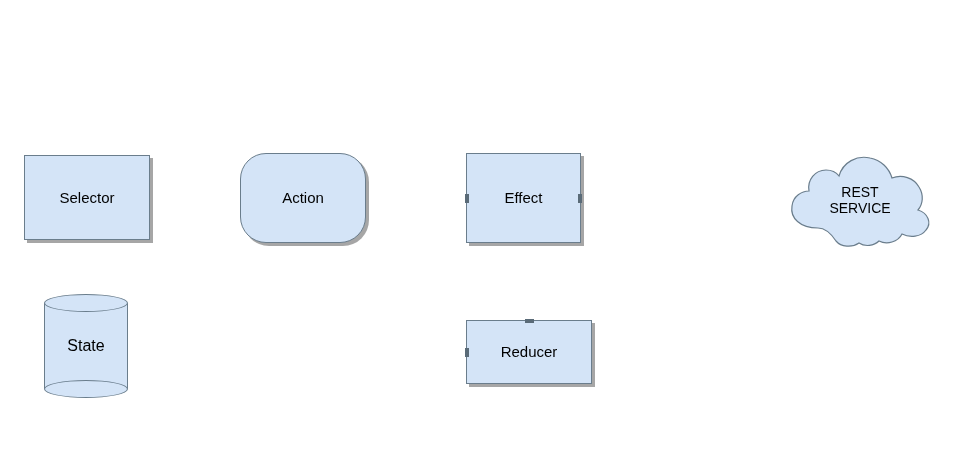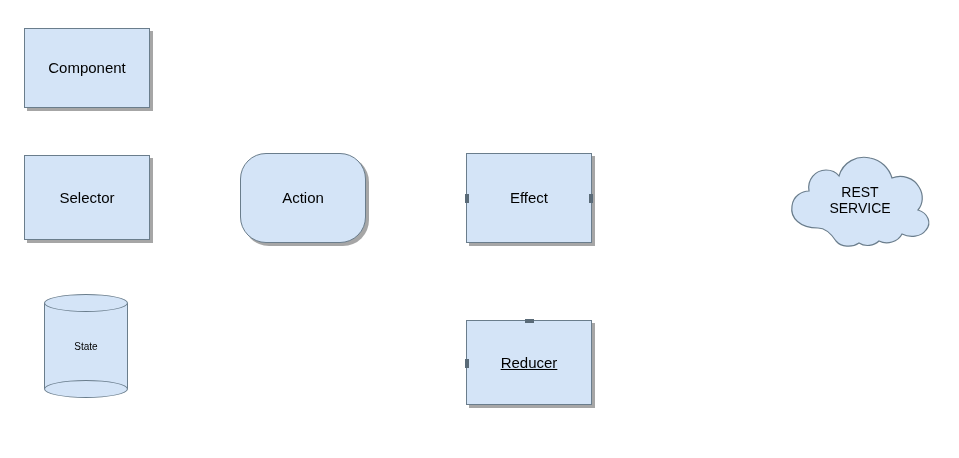--- a/index.html
+++ b/index.html
@@ -85,21 +85,21 @@
   }
   .cylinder .cyl-label {
     position: absolute;
     left: 0;
     top: 0;
     width: 100%;
     height: 100%;
     display: flex;
     align-items: center;
     justify-content: center;
-    font-size: 10px;
+    font-size: 16px;
     color: #000;
     z-index: 2;
   }
 
   
   .cloud {
     position: absolute;
   }
   .cloud svg { display: block; }
   .cloud .cloud-label {
@@ -127,39 +127,36 @@
   }
   .nub.left  { left: -2px; top: 50%; margin-top: -4px; }
   .nub.right { right: -2px; top: 50%; margin-top: -4px; }
   .nub.top   { top: -2px; left: 50%; margin-left: -4px; width: 9px; height: 4px; }
 </style>
 </head>
 <body>
 
 <div id="canvas">
 
-  <div class="node" style="left:24px; top:28px; width:126px; height:80px;">
-    <span class="label">Component</span>
-  </div>
 
   <div class="node" style="left:24px; top:155px; width:126px; height:85px;">
     <span class="label">Selector</span>
   </div>
 
   <div class="node" style="left:240px; top:153px; width:126px; height:90px;border-radius:26px;">
     <span class="label">Action</span>
   </div>
 
-  <div class="node" style="left:466px; top:153px; width:126px; height:90px;">
+  <div class="node" style="left:466px; top:153px; width:115px; height:90px;">
     <span class="nub left"></span>
     <span class="nub right"></span>
     <span class="label">Effect</span>
   </div>
 
-  <div class="node" style="left:466px; top:320px; width:126px; height:85px;text-decoration:underline;">
+  <div class="node" style="left:466px; top:320px; width:126px; height:64px;">
     <span class="nub left"></span>
     <span class="nub top"></span>
     <span class="label">Reducer</span>
   </div>
 
   <div class="cylinder" style="left:44px; top:294px; width:84px; height:104px;">
     <div class="cyl-shadow"></div>
     <div class="cyl-body"></div>
     <div class="cyl-bottom"></div>
     <div class="cyl-top"></div>

